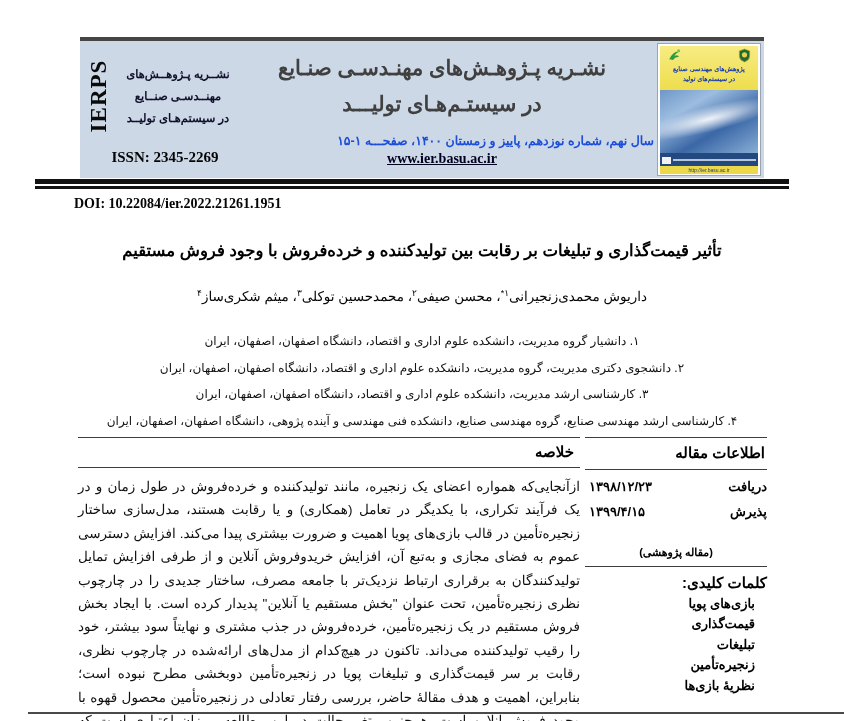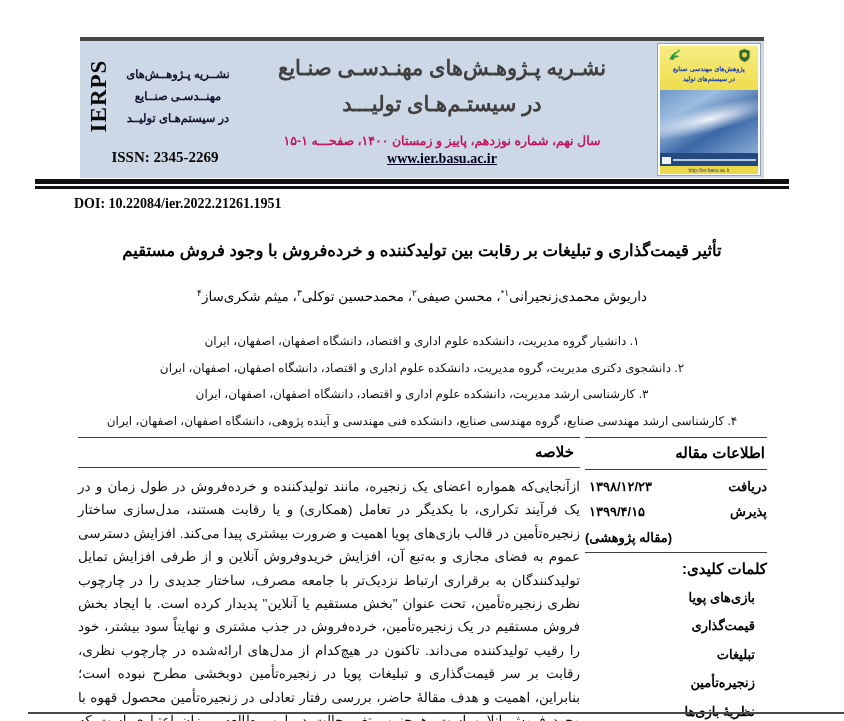--- a/index.html
+++ b/index.html
@@ -16,21 +16,21 @@
   .ierps-box span{position:absolute;left:50%;top:50%;transform:translate(-50%,-50%) rotate(-90deg);
       white-space:nowrap;font-family:"Liberation Serif", serif;font-weight:bold;font-size:23px;color:#0a0a0a;letter-spacing:1px;}
   .mini-title{flex:1;font-size:11.5px;font-weight:bold;color:#10102d;text-align:center;line-height:22px;}
   .issn{font-family:"Liberation Serif", serif;font-weight:bold;font-size:15px;text-align:center;
         margin-top:14px;direction:ltr;color:#050505;}
 
   .header-center{position:absolute;left:150px;top:8px;width:424px;text-align:center;}
   .jt{font-size:21px;font-weight:bold;color:#404040;}
   .jt1{margin-top:7px;}
   .jt2{margin-top:12px;}
-  .issue-line{font-size:12.5px;font-weight:bold;color:#be185d;margin-top:17px;}
+  .issue-line{font-size:12.5px;font-weight:bold;color:#1d4ed8;margin-top:17px;text-align:right;}
   .site-link{display:inline-block;font-family:"Liberation Serif", serif;font-weight:bold;font-size:14px;
        color:#00001e;text-decoration:underline;margin-top:3px;direction:ltr;}
 
   
   .cover{position:absolute;left:577px;top:2px;width:104px;height:133px;background:#fff;
          border:1px solid #9aa4b0;box-sizing:border-box;padding:2px;}
   .cover-yellow{height:44px;background:linear-gradient(#f7ec83,#eedd4d);text-align:center;}
   .cover-logos{display:flex;justify-content:space-between;padding:2px 7px 0;direction:ltr;}
   .cover-logos svg{display:block;}
   .cover-title{font-size:6.5px;font-weight:bold;color:#1c3fae;line-height:8px;margin-top:2px;}
@@ -68,24 +68,24 @@
   .abstract-text{font-size:13.5px;line-height:23.4px;text-align:justify;color:#101010;margin-top:7px;}
 
   
   .info-panel{position:absolute;left:585px;top:437px;width:182px;border-top:1.5px solid #3d3d3d;}
   .info-header{font-size:15px;font-weight:bold;text-align:right;padding:6px 2px 7px;
       border-bottom:1.5px solid #3d3d3d;}
   .history-label{font-size:13px;font-weight:bold;text-align:right;padding-top:7px;line-height:16px;}
   .history-row{display:flex;justify-content:space-between;font-size:13px;font-weight:bold;
       margin-top:9px;line-height:16px;padding-left:4px;}
   .history-row .hist-val{direction:ltr;}
-  .article-type{font-size:13px;font-weight:bold;text-align:left;margin-top:10px;line-height:16px;
+  .article-type{font-size:11px;font-weight:bold;text-align:center;margin-top:24px;line-height:16px;
       padding-bottom:6px;border-bottom:1.5px solid #3d3d3d;}
   .keywords-label{font-size:15px;font-weight:bold;margin-top:8px;line-height:16.5px;}
-  .keyword-item{font-size:13px;font-weight:bold;text-align:right;margin-top:12px;line-height:16.5px;
+  .keyword-item{font-size:13px;font-weight:bold;text-align:right;margin-top:4px;line-height:16.5px;
       padding-right:12px;}
 
   .bottom-rule{position:absolute;left:28px;top:712px;width:816px;height:2px;background:#4a4a4a;z-index:5;}
 </style>
 </head>
 <body>
 
 <div class="page">
 
   <div class="header-topbar"></div>

